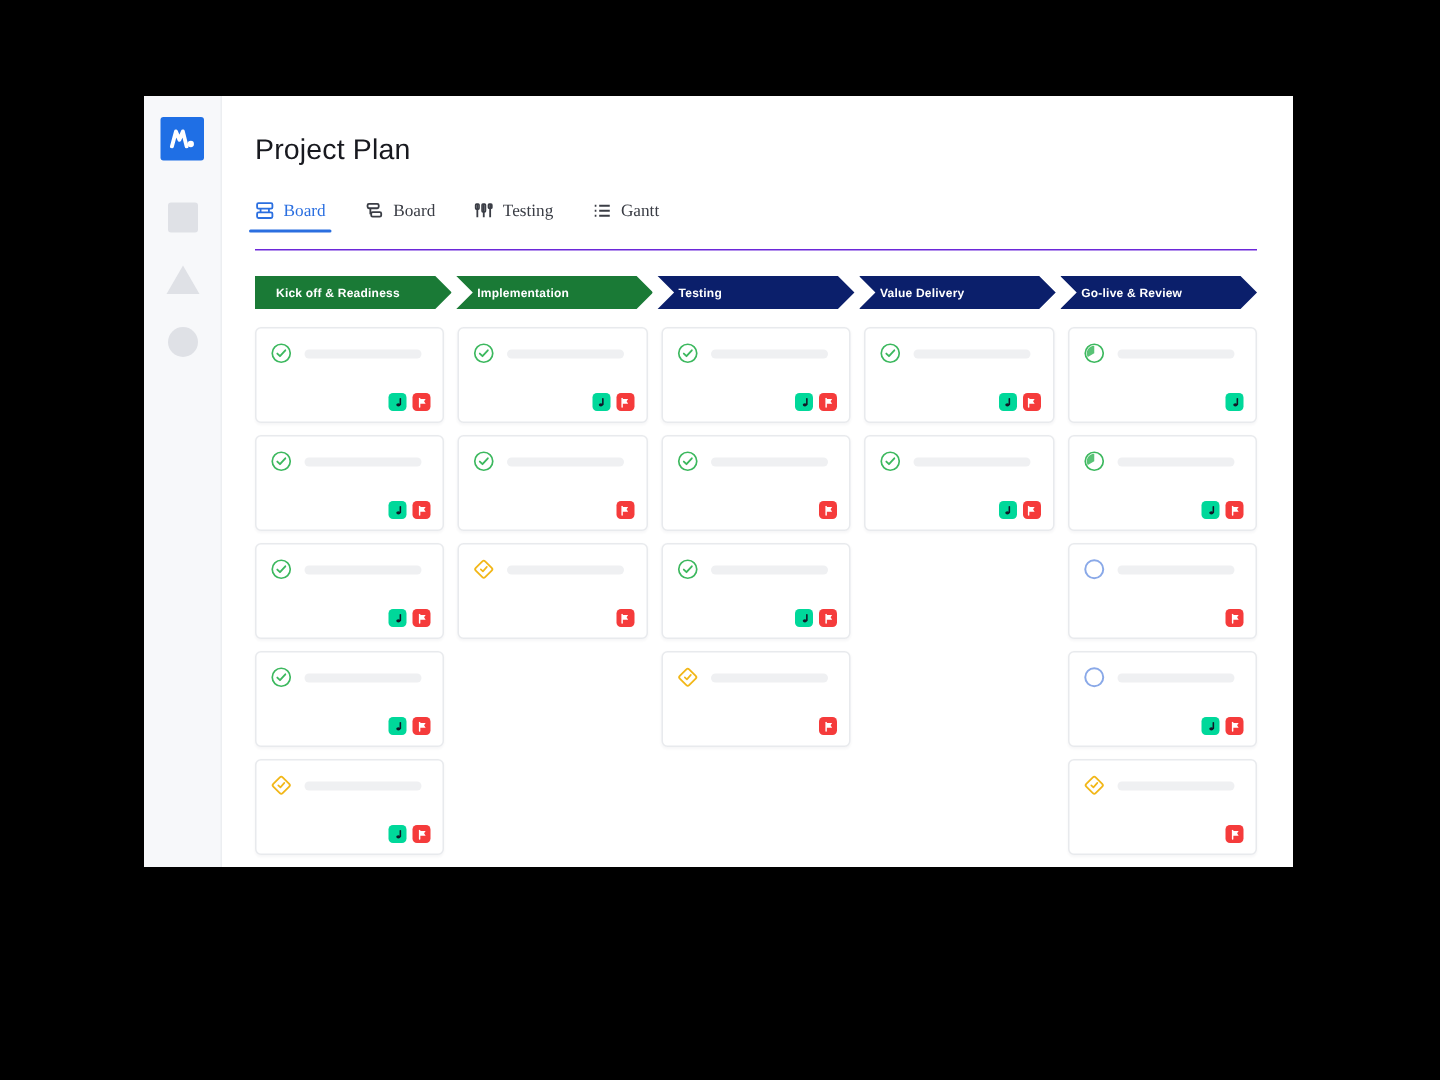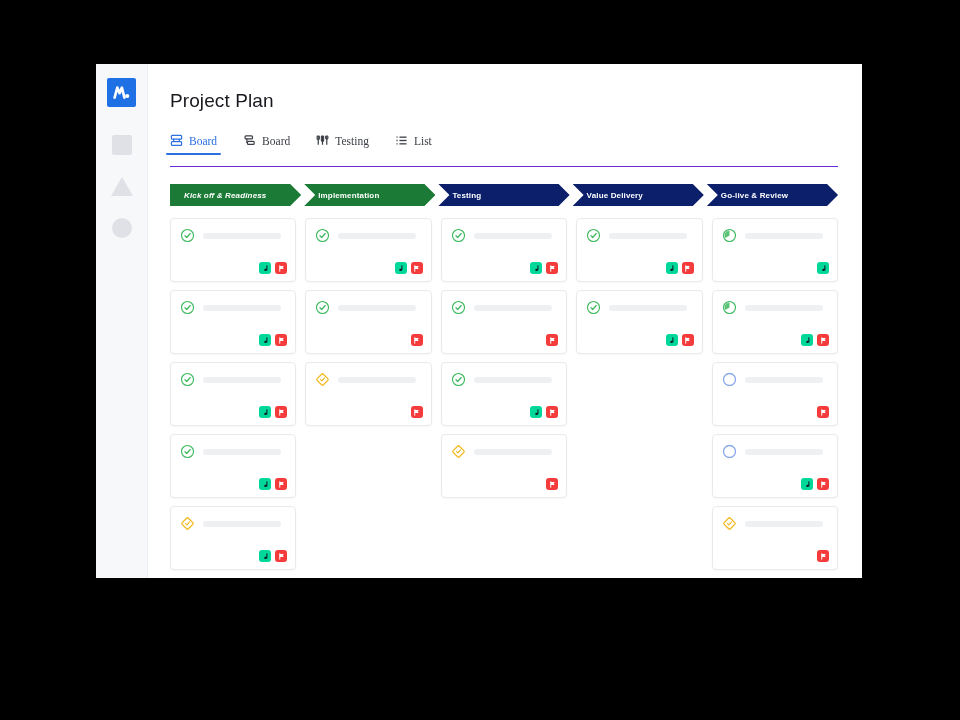--- a/index.html
+++ b/index.html
@@ -71,21 +71,21 @@
   .tab svg { display: block; }
 
   
   #phases { display: flex; margin-top: 17px; gap: 3px; }
   .phase {
     flex: 1; height: 22px; display: flex; align-items: center;
     padding-left: 14px; color: #fff; font-size: 8px; font-weight: 700;
     letter-spacing: .15px; position: relative; cursor: pointer;
     clip-path: polygon(0 0, calc(100% - 11px) 0, 100% 50%, calc(100% - 11px) 100%, 0 100%, 11px 50%);
   }
-  .phase:first-child { clip-path: polygon(0 0, calc(100% - 11px) 0, 100% 50%, calc(100% - 11px) 100%, 0 100%); font-style: italic; }
+  .phase:first-child { clip-path: polygon(0 0, calc(100% - 11px) 0, 100% 50%, calc(100% - 11px) 100%, 0 100%); }
 
   
   #board { display: flex; gap: 9px; margin-top: 12px; }
   .col { flex: 1; display: flex; flex-direction: column; gap: 8px; min-width: 0; }
   .card {
     height: 64px; background: #fff; border: 1px solid #e8eaed; border-radius: 4px;
     padding: 9px 9px 0 9px; position: relative; cursor: pointer;
     box-shadow: 0 1px 2px rgba(16,24,40,0.04);
   }
   .card.empty { visibility: hidden; }
@@ -169,21 +169,21 @@
           <span>
             <svg width="13" height="13" viewBox="0 0 14 14" aria-hidden="true">
               <line x1="1.6" y1="3.4" x2="2.8" y2="3.4" stroke="#3a3d45" stroke-width="1.4"></line>
               <line x1="1.6" y1="7.0" x2="2.8" y2="7.0" stroke="#3a3d45" stroke-width="1.4"></line>
               <line x1="1.6" y1="10.6" x2="2.8" y2="10.6" stroke="#3a3d45" stroke-width="1.4"></line>
               <line x1="4.8" y1="3.4" x2="12.4" y2="3.4" stroke="#3a3d45" stroke-width="1.4"></line>
               <line x1="4.8" y1="7.0" x2="12.4" y2="7.0" stroke="#3a3d45" stroke-width="1.4"></line>
               <line x1="4.8" y1="10.6" x2="12.4" y2="10.6" stroke="#3a3d45" stroke-width="1.4"></line>
             </svg>
           </span>
-          <span>List</span>
+          <span>Gantt</span>
         </div>
 
       </div>
 
       <div id="phases">
           <div class="phase" style="background: rgb(26, 122, 54);">
             <span>Kick off &amp; Readiness</span>
           </div>
           <div class="phase" style="background: rgb(26, 122, 54); align-items: center;">
             <span>Implementation</span>

